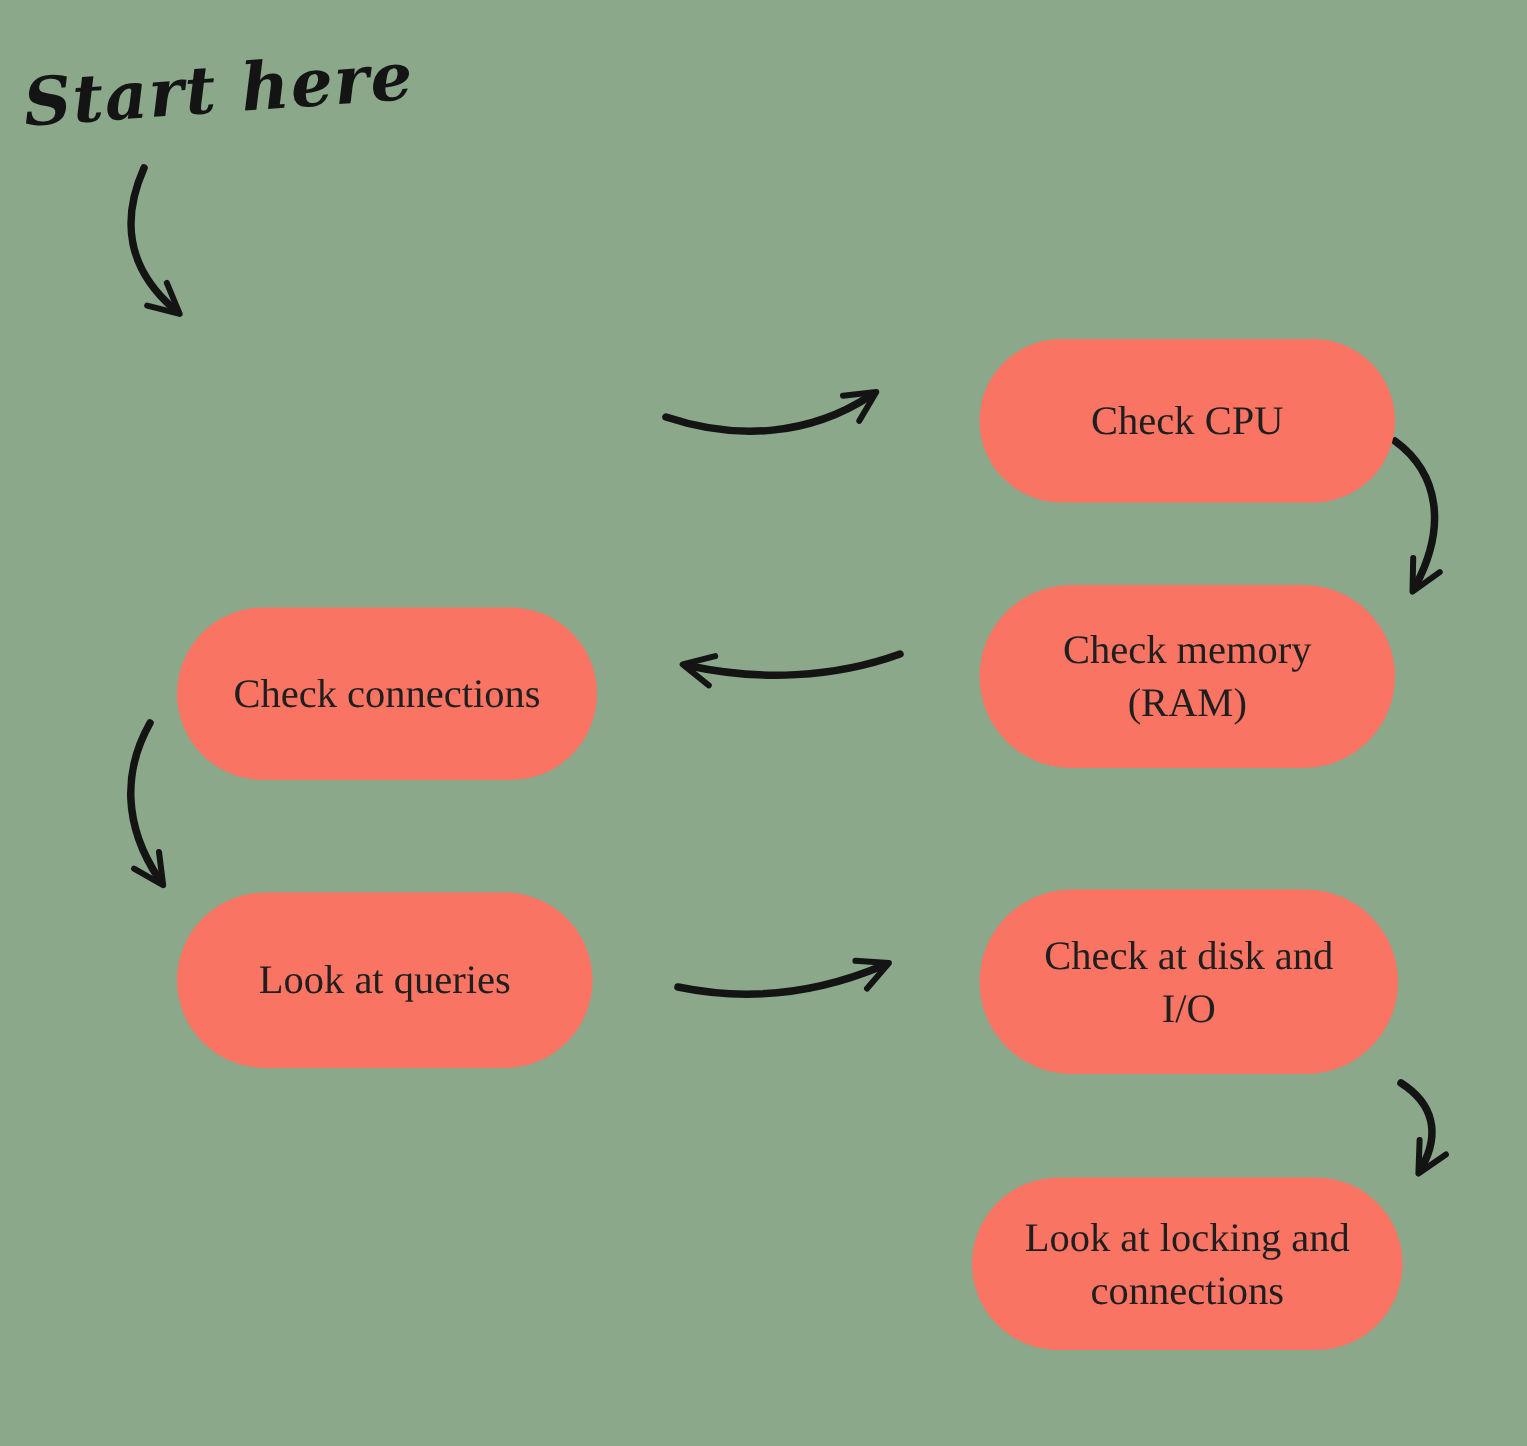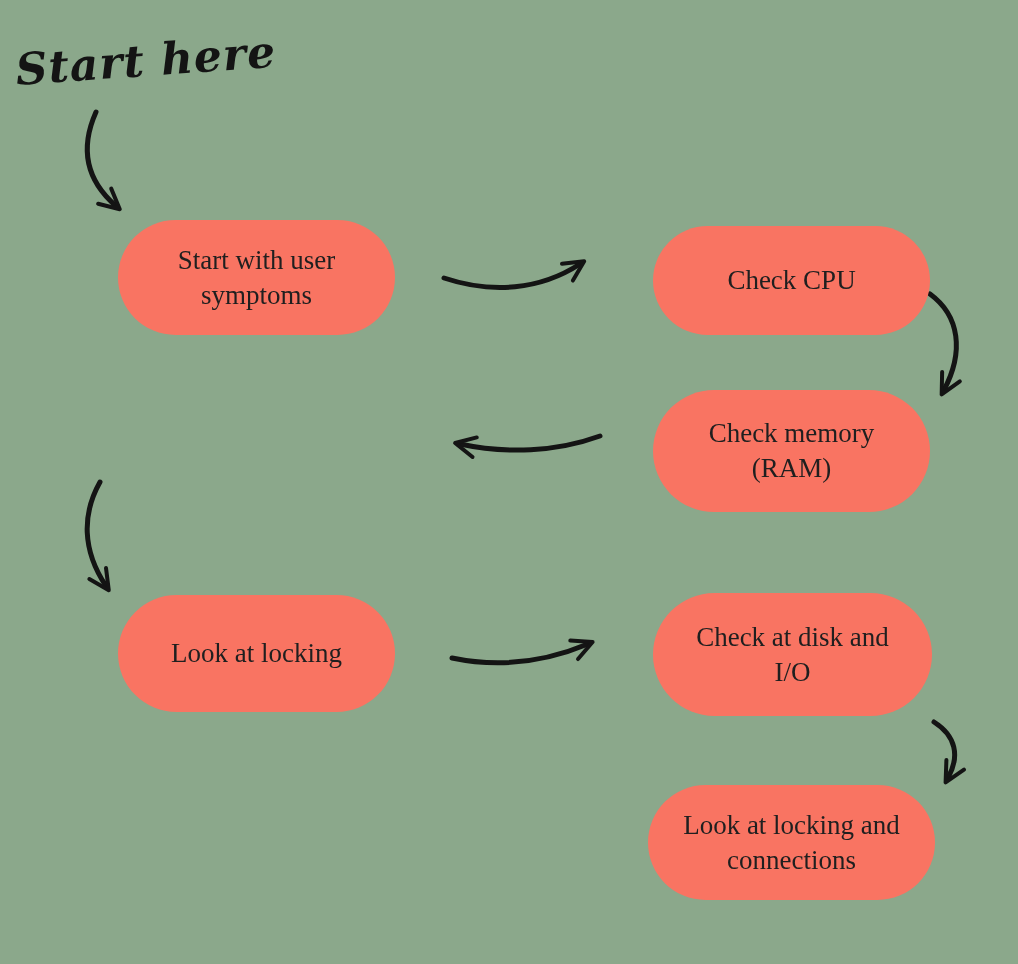--- a/index.html
+++ b/index.html
@@ -87,35 +87,35 @@
     </defs>
     <path class="arrow-path" d="M 96 112 C 80 148, 86 180, 116 206"></path>
     <path class="arrow-path" d="M 444 278 C 492 294, 540 290, 580 264"></path>
     <path class="arrow-path" d="M 930 294 C 960 316, 964 352, 944 390"></path>
     <path class="arrow-path" d="M 600 436 C 556 452, 506 454, 460 444"></path>
     <path class="arrow-path" d="M 100 482 C 82 514, 82 550, 106 586"></path>
     <path class="arrow-path" d="M 452 658 C 500 668, 545 662, 588 644"></path>
     <path class="arrow-path" d="M 934 722 C 956 736, 960 756, 948 778"></path>
   </svg>
 
-  <div class="node n1">
-    <span>Start with user symptoms</span>
-  </div>
 
   <div class="node n2">
     <span>Check CPU</span>
   </div>
 
   <div class="node n3">
     <span>Check memory (RAM)</span>
   </div>
 
+  <div class="node n4">
+    <span>Check connections</span>
+  </div>
 
   <div class="node n5">
-    <span>Look at locking</span>
+    <span>Look at queries</span>
   </div>
 
   <div class="node n6">
     <span>Check at disk and I/O</span>
   </div>
 
   <div class="node n7">
     <span>Look at locking and connections</span>
   </div>
 

